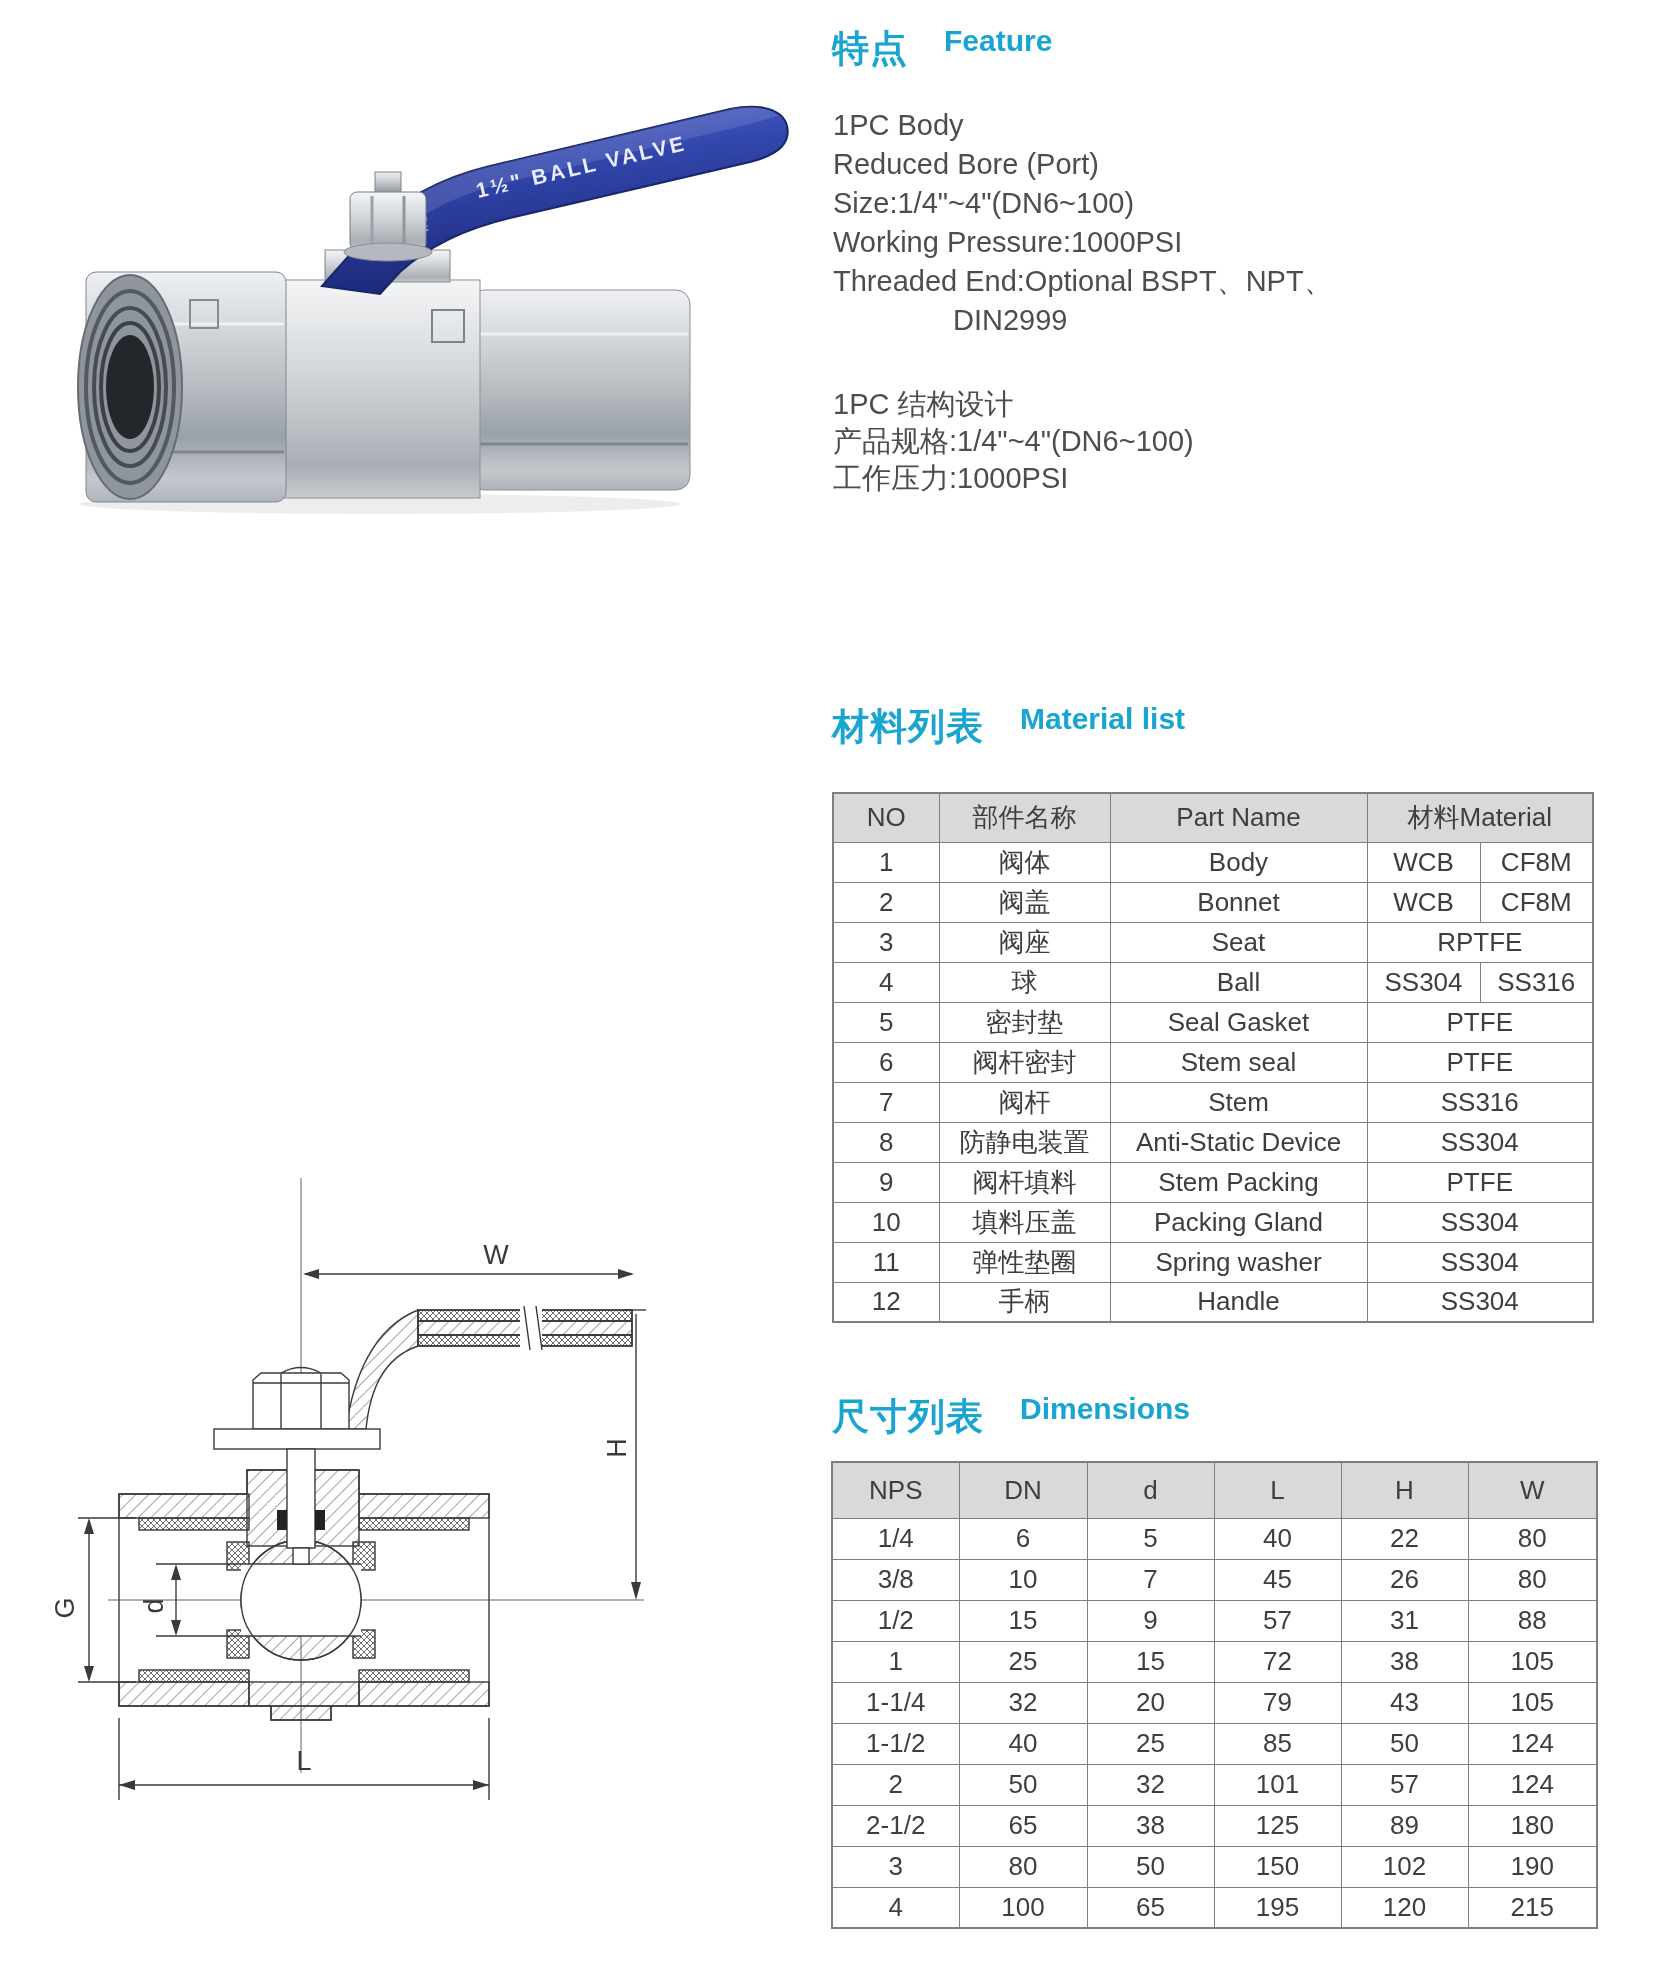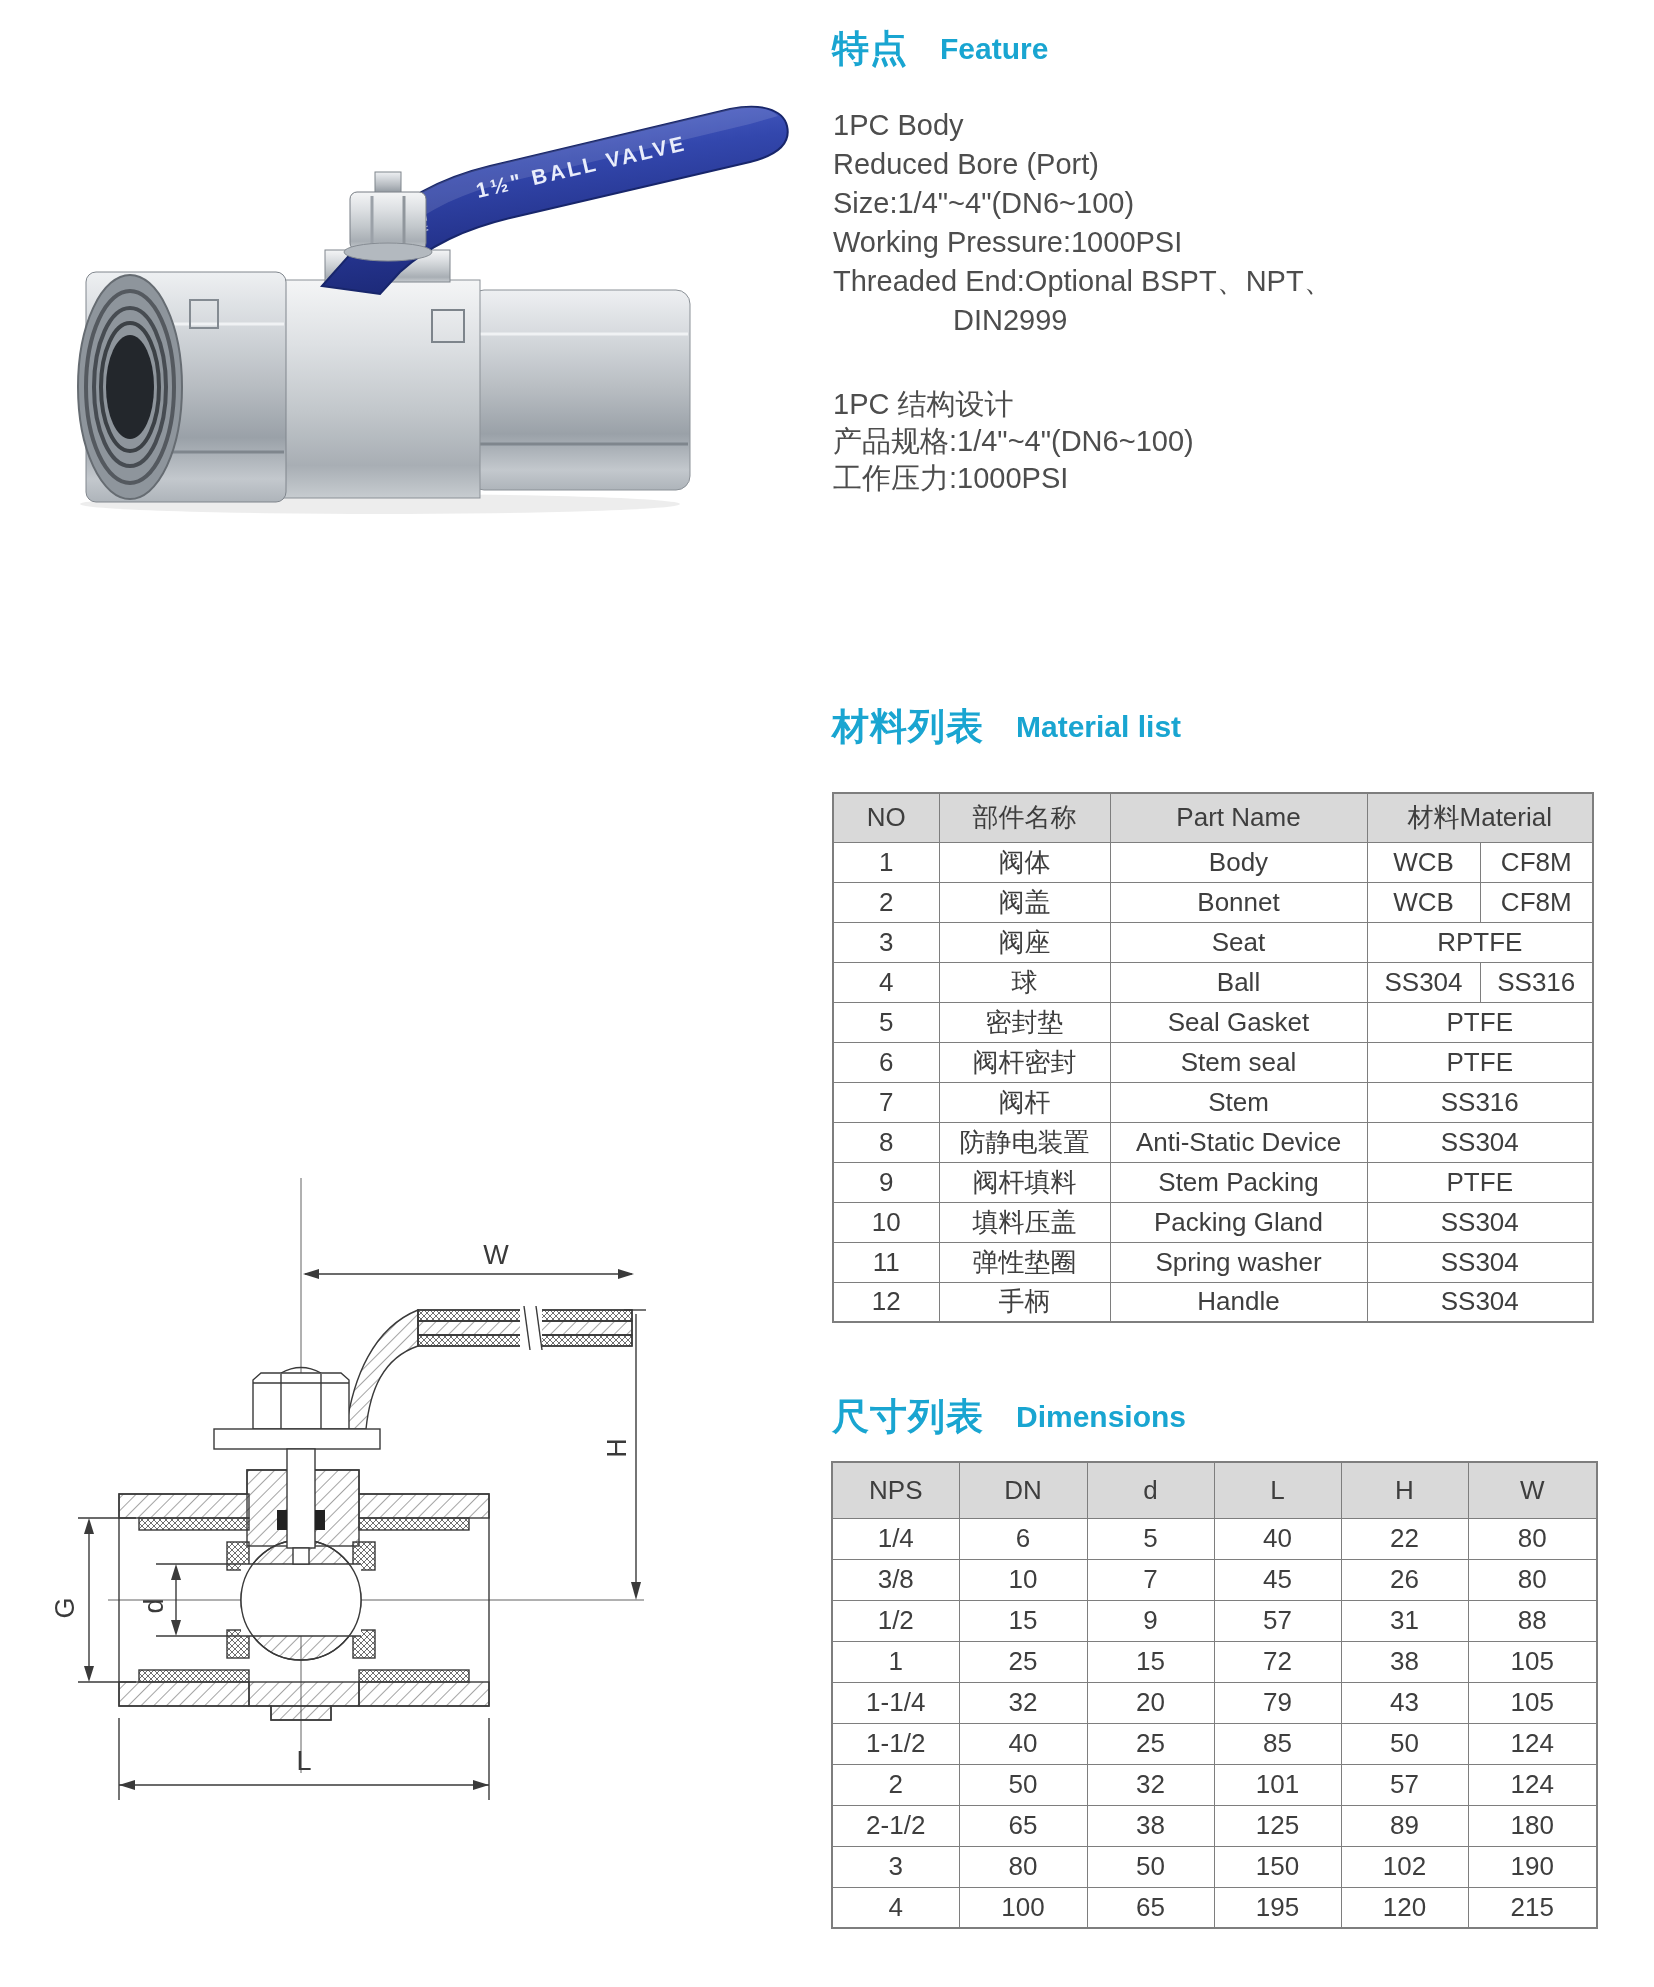--- a/index.html
+++ b/index.html
@@ -1,21 +1,21 @@
 <!DOCTYPE html>
 <html><head>
 <meta charset="utf-8">
 <style>
   html,body{margin:0;padding:0;background:#fff;}
   .page{position:relative;width:1654px;height:1987px;background:#ffffff;overflow:hidden;
         font-family:"Liberation Sans","DejaVu Sans",sans-serif;color:#4c4c4c;}
   
-  .sec-head{position:absolute;display:flex;align-items:center;gap:32px;color:#19a5d1;white-space:nowrap;}
+  .sec-head{position:absolute;display:flex;align-items:flex-start;gap:16px;color:#19a5d1;white-space:nowrap;}
   .sec-head .cn{font-size:37px;font-weight:bold;letter-spacing:1px;}
-  .sec-head .en{font-size:30px;font-weight:bold;}
+  .sec-head .en{font-size:30px;font-weight:bold;margin-left:20px;}
   
   .feature-en{position:absolute;left:833px;top:106px;font-size:29px;line-height:39px;color:#4d4d4d;}
   .feature-cn{position:absolute;left:833px;top:386px;font-size:29px;line-height:37px;color:#4d4d4d;}
   .feature-en .indent{margin-left:120px;}
   
   table{border-collapse:collapse;table-layout:fixed;background:#fff;}
   th,td{border:1px solid #7e7e7e;text-align:center;vertical-align:middle;
         font-weight:normal;font-size:26px;color:#3e3e3e;padding:0;overflow:hidden;}
   thead th{background:#d9d9d9;}
   .material-table{position:absolute;left:832px;top:792px;width:760px;border:2px solid #7e7e7e;}

